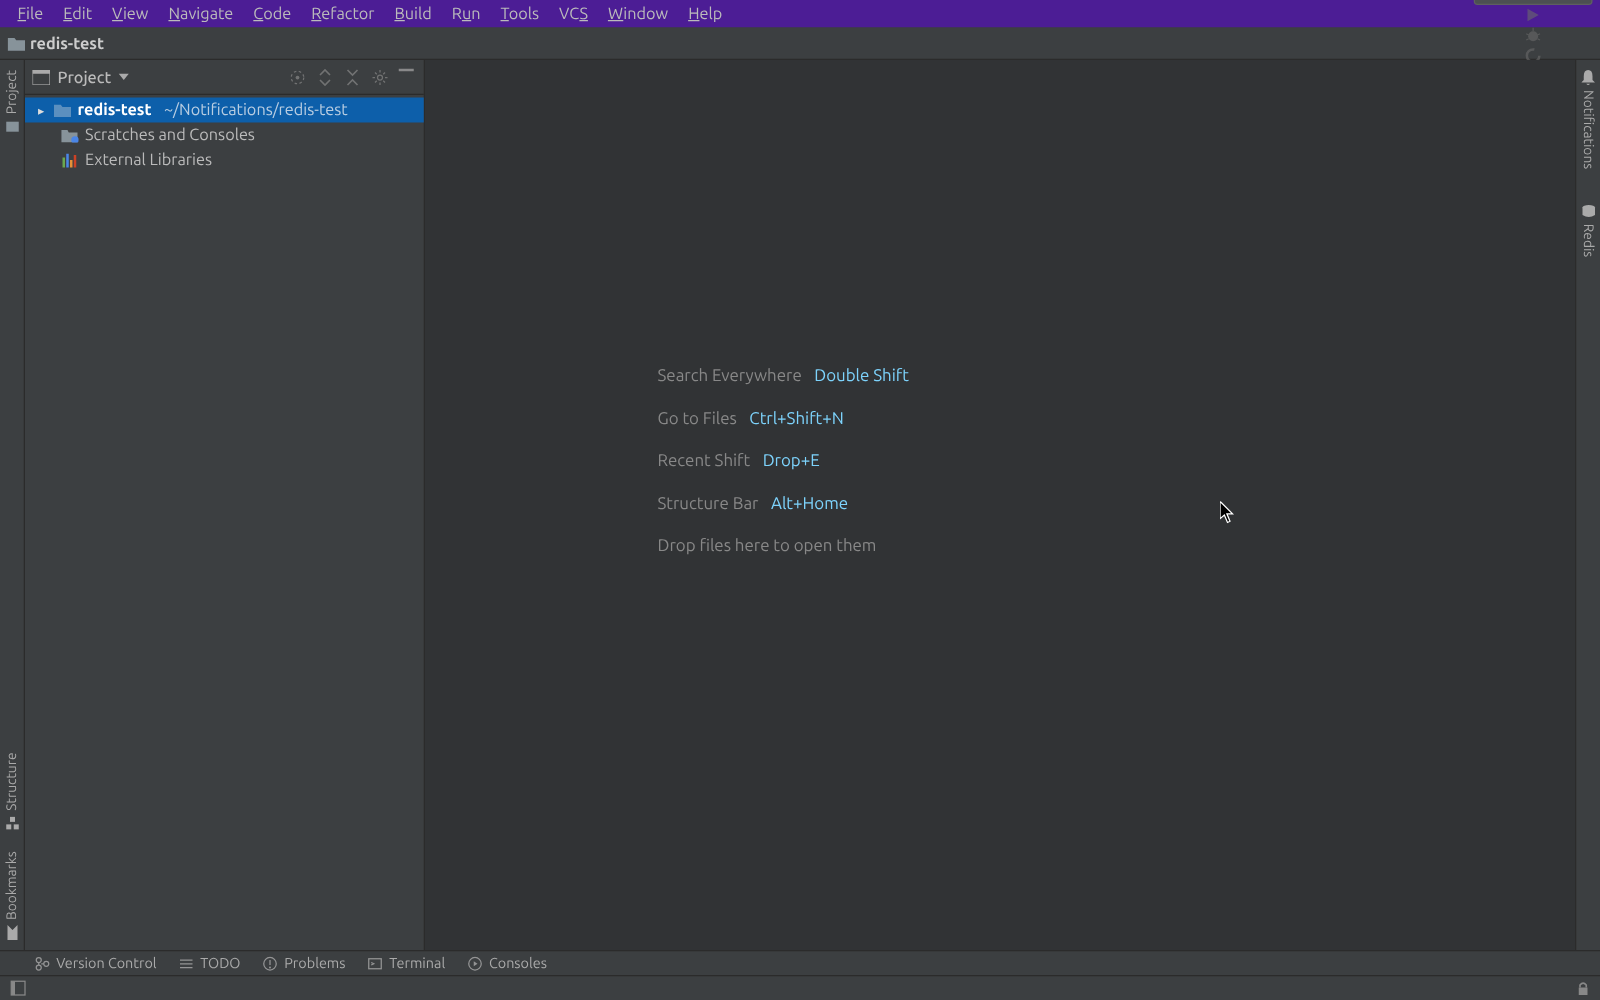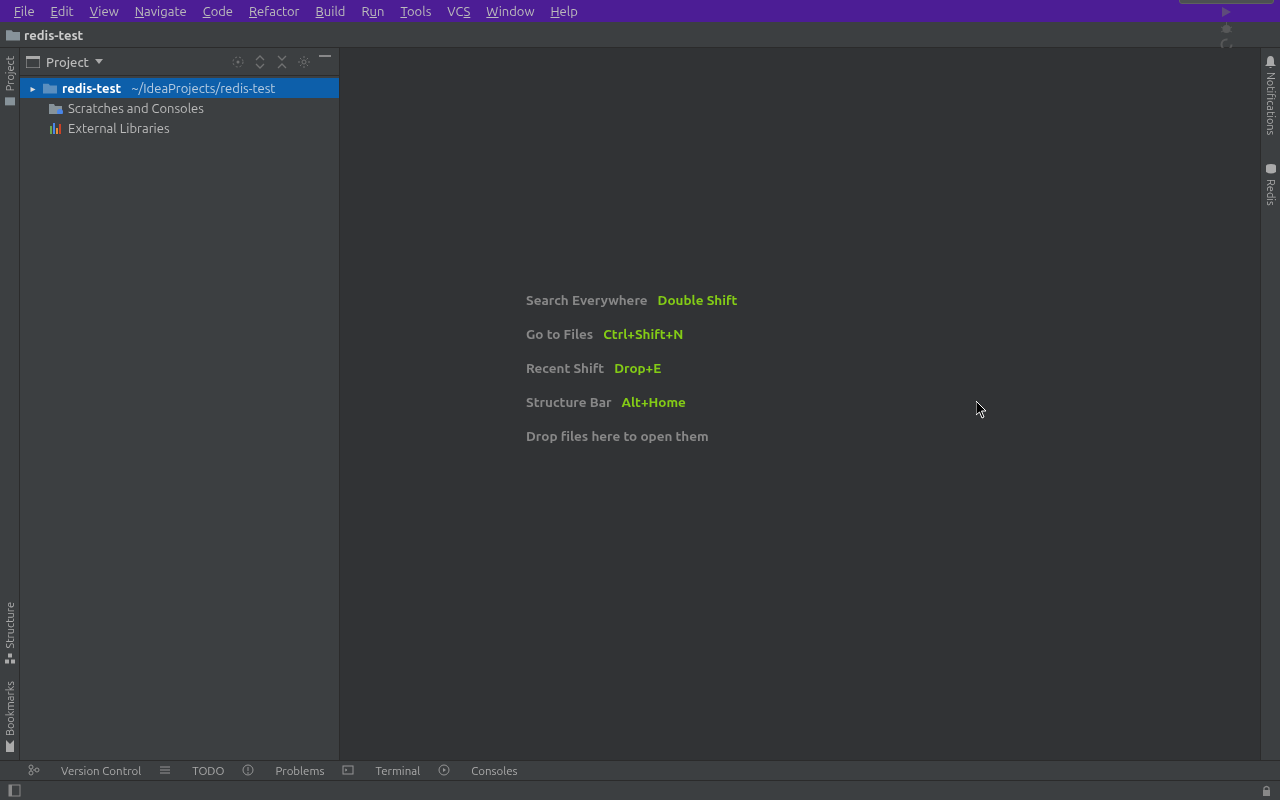--- a/index.html
+++ b/index.html
@@ -107,32 +107,32 @@
 .chev { width:10px; text-align:center; color:#888; font-size:10px; }
 .ico { width:16px; height:14px; display:flex; align-items:center; justify-content:center; }
 .blue-folder { width:14px; height:11px; background:#8aa7c4; clip-path: polygon(0 12%, 40% 12%, 50% 28%, 100% 28%, 100% 100%, 0 100%); }
 .lib-ico { width:12px; height:12px; display:flex; gap:1px; align-items:flex-end; }
 .lib-ico span { width:2px; background:#c38f4a; }
 .lib-ico span:nth-child(1){height:8px;background:#6aa84f;}
 .lib-ico span:nth-child(2){height:11px;background:#4a86e8;}
 .lib-ico span:nth-child(3){height:6px;background:#e69138;}
 .lib-ico span:nth-child(4){height:10px;background:#cc4125;}
 
-.editor { flex:1; background:#313335; position:relative;font-weight:bold; }
+.editor { flex:1; background:#313335; position:relative; }
 .hints {
   position:absolute;
   top: 244px;
   left: 186px;
   display:flex; flex-direction:column;
   gap: 18px;
   font-size:13.5px;
 }
 .hint-row { display:flex; gap: 10px; }
 .hint-label { color:#888888; }
-.hint-key { color:#84cc16;text-align:center; }
+.hint-key { color:#7dd3fc;text-align:center; }
 
 .right-gutter {
   width:20px;
   background:#3c3f41;
   border-left:1px solid #2b2b2b;
   display:flex; flex-direction:column; align-items:center;
 }
 .rg-tab {
   writing-mode: vertical-rl;
   font-size:11px;
@@ -146,21 +146,21 @@
   position:absolute;
   bottom:20px; left:0; right:0;
   height:20px;
   background:#3c3f41;
   border-top:1px solid #2b2b2b;
   display:flex; align-items:center;
   padding: 0 28px;
   gap: 18px;
   font-size:11.5px;
 }
-.bt-item { display:flex; align-items:flex-start; gap:21px; cursor:pointer; color:#aaa; }
+.bt-item { display:flex; align-items:flex-end; gap:5px; cursor:pointer; color:#aaa; }
 .bt-ico { width:12px; height:12px; opacity:0.8; }
 
 .statusbar {
   position:absolute; bottom:0; left:0; right:0;
   height:20px;
   background:#3c3f41;
   border-top:1px solid #2b2b2b;
   display:flex; align-items:center;
   padding: 0 8px;
 }
@@ -337,21 +337,21 @@
           </div>
       </div>
     </div>
     <div class="tree">
       <div class="tree-row" style="background:#0d5faa;">
         <span class="chev" style="color:#ddd;">▸</span>
         <span class="ico">
             <span class="blue-folder" style="background:#5b8fbf;"></span>
           </span>
         <span class="bold" style="color:#fff;">redis-test</span>
-        <span style="color:#b8cde2; margin-left:6px;">~/IdeaProjects/redis-test</span>
+        <span style="color:#b8cde2; margin-left:6px;">~/Notifications/redis-test</span>
       </div>
       <div class="tree-row" style="padding-left:28px;">
         <span class="ico">
           <svg width="14" height="12" viewBox="0 0 14 12">
               <path d="M0 2 L5 2 L6 4 L13 4 L13 12 L0 12 Z" fill="#87939a"></path>
               <circle cx="11" cy="10" r="3" fill="#4a86e8"></circle>
             </svg>
         </span>
         <span>Scratches and Consoles</span>
       </div>

